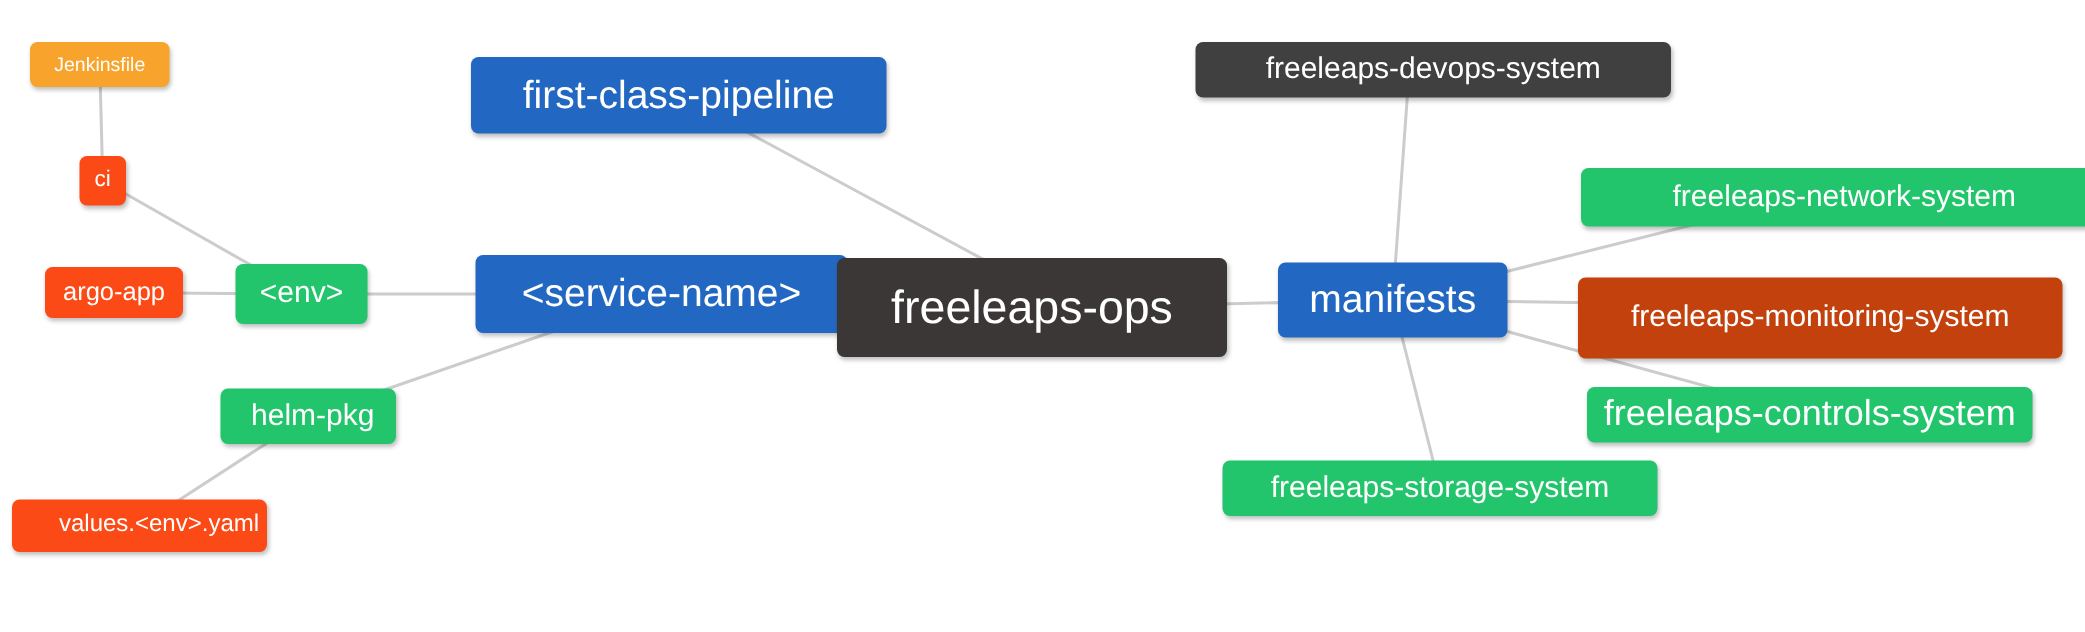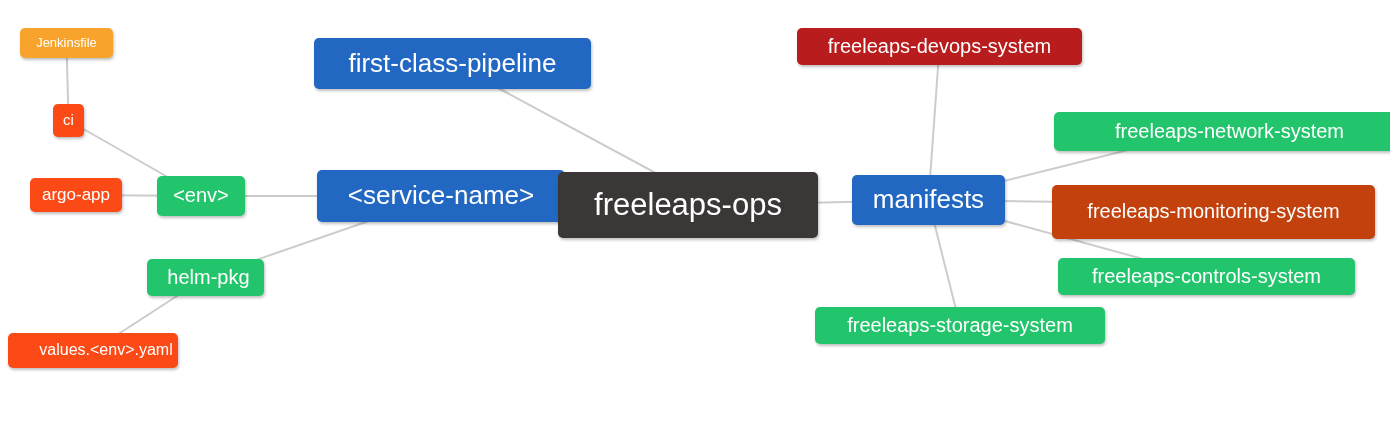--- a/index.html
+++ b/index.html
@@ -78,30 +78,30 @@
     </div>
     <div class="node" style="left: 317px; top: 170px; width: 248px; height: 52px; font-size: 26px; background: rgb(34, 104, 194); color: rgb(255, 255, 255);">
       <span>&lt;service-name&gt;</span>
     </div>
     <div class="node" style="left: 558px; top: 172px; width: 260px; height: 66px; font-size: 31px; background: rgb(59, 55, 55); color: rgb(255, 255, 255);">
       <span>freeleaps-ops</span>
     </div>
     <div class="node" style="left: 852px; top: 175px; width: 153px; height: 50px; font-size: 26px; background: rgb(34, 104, 194); color: rgb(255, 255, 255); text-align: right;">
       <span>manifests</span>
     </div>
-    <div class="node" style="left: 797px; top: 28px; width: 285px; height: 37px; font-size: 20px; background: #b91c1c; color: rgb(255, 255, 255);">
+    <div class="node" style="left: 797px; top: 28px; width: 317px; height: 37px; font-size: 20px; background: #404040; color: rgb(255, 255, 255);">
       <span>freeleaps-devops-system</span>
     </div>
     <div class="node" style="left: 1054px; top: 112px; width: 351px; height: 39px; font-size: 20px; background: rgb(35, 197, 108); color: rgb(255, 255, 255);">
       <span>freeleaps-network-system</span>
     </div>
     <div class="node" style="left: 1052px; top: 185px; width: 323px; height: 54px; font-size: 20px; background: #c2410c; color: rgb(255, 255, 255);">
       <span>freeleaps-monitoring-system</span>
     </div>
-    <div class="node" style="left: 1058px; top: 258px; width: 297px; height: 37px; font-size: 20px; background: rgb(35, 197, 108); color: rgb(255, 255, 255);">
+    <div class="node" style="left: 1058px; top: 258px; width: 297px; height: 37px; font-size: 24px; background: rgb(35, 197, 108); color: rgb(255, 255, 255);">
       <span>freeleaps-controls-system</span>
     </div>
     <div class="node" style="left: 815px; top: 307px; width: 290px; height: 37px; font-size: 20px; background: rgb(35, 197, 108); color: rgb(255, 255, 255);">
       <span>freeleaps-storage-system</span>
     </div>
     <div class="node" style="left: 147px; top: 259px; width: 117px; height: 37px; font-size: 20px; background: rgb(35, 197, 108); color: rgb(255, 255, 255); padding-left: 12px;">
       <span>helm-pkg</span>
     </div>
     <div class="node" style="left: 8px; top: 333px; width: 170px; height: 35px; font-size: 16px; background: rgb(251, 74, 22); color: rgb(255, 255, 255); padding-left: 32px;">
       <span>values.&lt;env&gt;.yaml</span>

